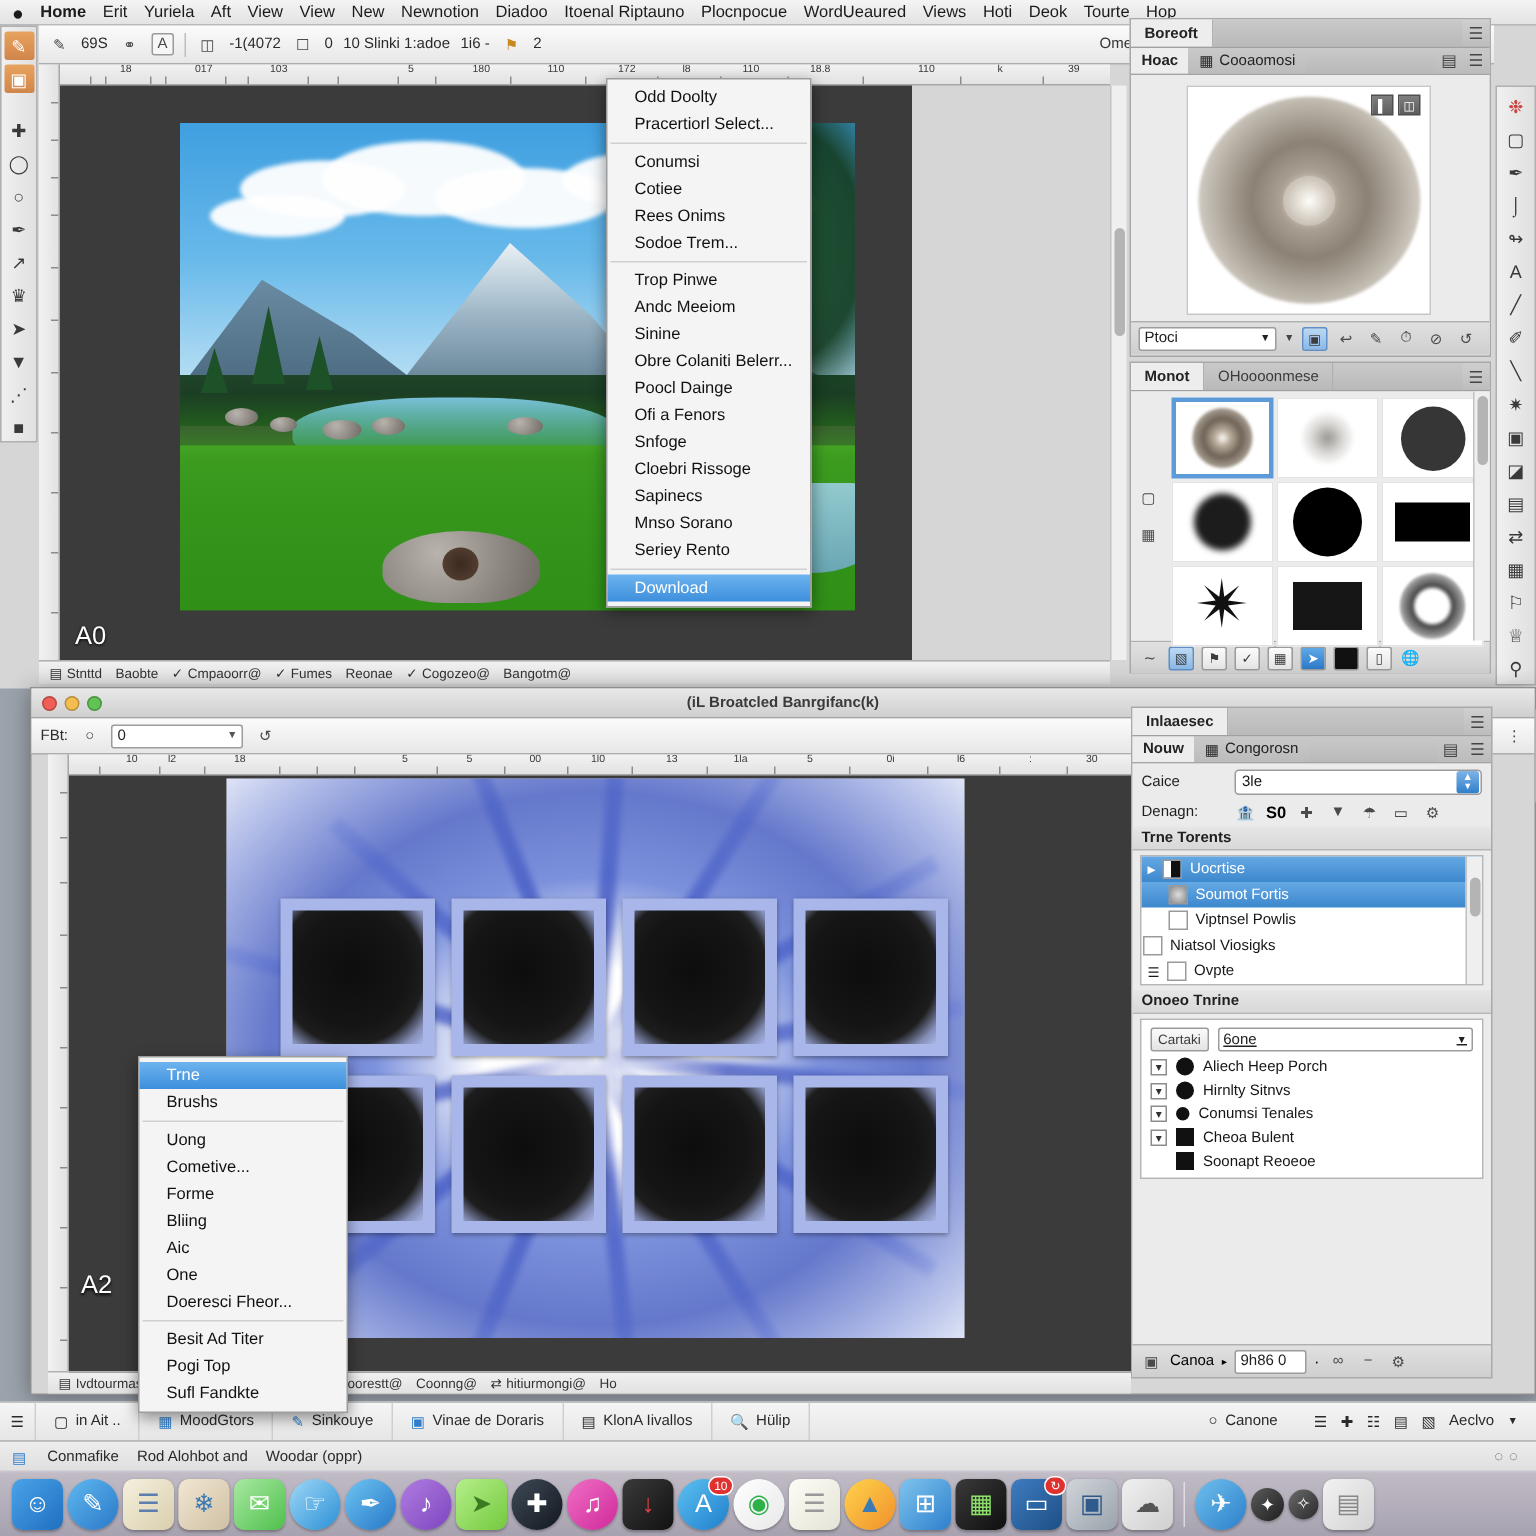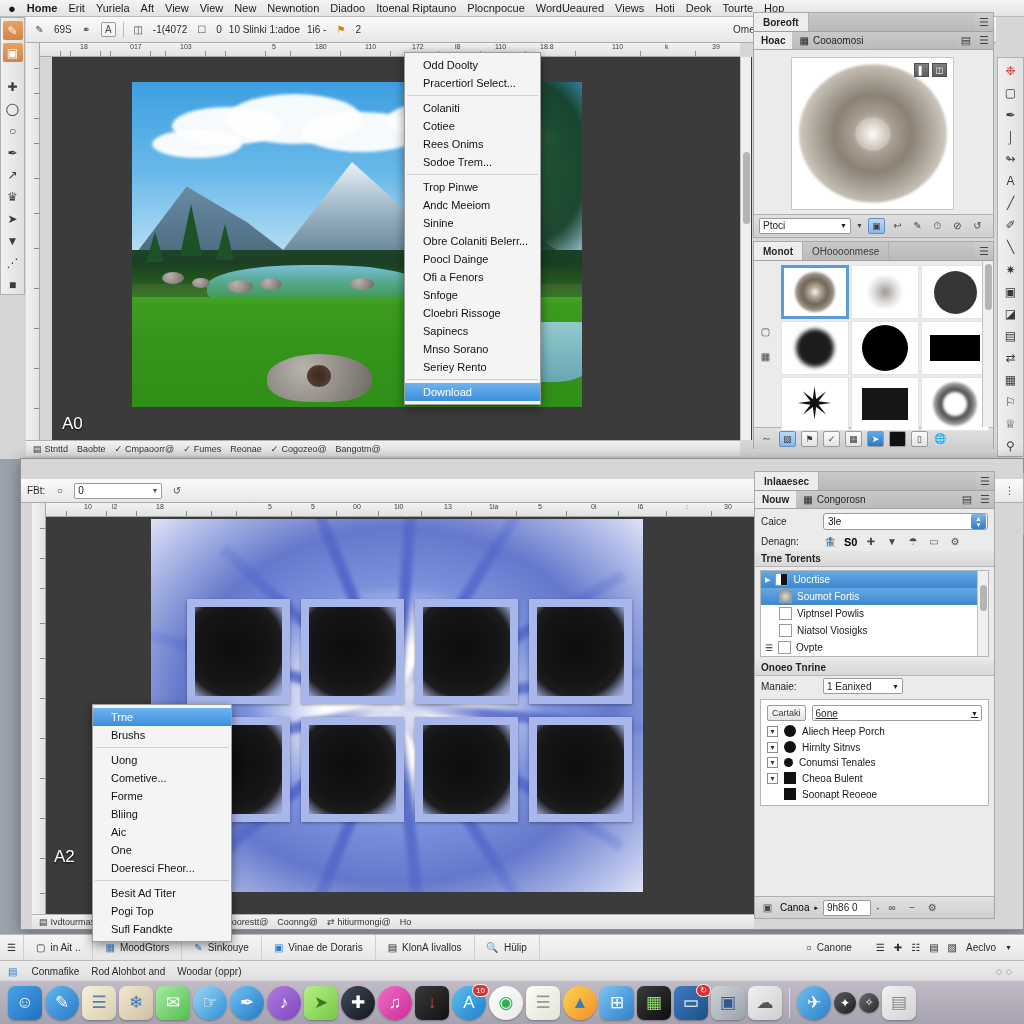--- a/index.html
+++ b/index.html
@@ -435,21 +435,21 @@
         <span class="tick" style="top:100px"></span>
       <span class="tick" style="top:135px"></span>
         <span class="tick" style="top:170px"></span>
       <span class="tick" style="top:205px"></span>
         <span class="tick" style="top:245px"></span>
       <span class="tick" style="top:285px"></span>
         <span class="tick" style="top:325px"></span>
       <span class="tick" style="top:365px"></span>
     </div>
 
-    <div class="canvas-area" style="left:52px; top:40px; width:700px; height:383px;">
+    <div class="canvas-area" style="left:40px; top:40px; width:568px; height:383px;">
       <div class="landscape" style="left:80px; top:25px; width:450px; height:325px; position:absolute;">
         <div class="ls-sky"></div>
         <div class="cloud" style="left:40px;top:25px;width:110px;height:38px;"></div>
         <div class="cloud" style="left:95px;top:12px;width:135px;height:50px;"></div>
         <div class="cloud" style="left:170px;top:30px;width:120px;height:40px;"></div>
         <div class="cloud" style="left:20px;top:48px;width:90px;height:28px;"></div>
         <div class="cloud" style="left:255px;top:20px;width:100px;height:36px;"></div>
         <div class="cloud" style="left:330px;top:40px;width:95px;height:30px;"></div>
         <div class="ls-mtn" style="left:-10px; top:95px; width:190px; height:95px; clip-path:polygon(0 100%,34% 10%,66% 48%,100% 100%);"></div>
         <div class="ls-mtn snow" style="left:130px; top:80px; width:200px; height:115px; clip-path:polygon(0 100%,45% 0,72% 42%,100% 100%);"></div>
@@ -624,21 +624,21 @@
       <div class="tool">▦</div>
       <div class="tool">⚐</div>
       <div class="tool">♕</div>
       <div class="tool">⚲</div>
     </div>
 
     <div class="ctxmenu" style="left:404px; top:35px; width:137px;">
       <div class="mi">Odd Doolty</div>
       <div class="mi">Pracertiorl Select...</div>
       <div class="sep"></div>
-      <div class="mi">Colaniti</div>
+      <div class="mi">Conumsi</div>
       <div class="mi">Cotiee</div>
       <div class="mi">Rees Onims</div>
       <div class="mi">Sodoe Trem...</div>
       <div class="sep"></div>
       <div class="mi">Trop Pinwe</div>
       <div class="mi">Andc Meeiom</div>
       <div class="mi">Sinine</div>
       <div class="mi">Obre Colaniti Belerr...</div>
       <div class="mi">Poocl Dainge</div>
       <div class="mi">Ofi a Fenors</div>
@@ -646,20 +646,28 @@
       <div class="mi">Cloebri Rissoge</div>
       <div class="mi">Sapinecs</div>
       <div class="mi">Mnso Sorano</div>
       <div class="mi">Seriey Rento</div>
       <div class="sep"></div>
       <div class="mi sel">Download</div>
     </div>
   </div>
 
   <div class="win2">
+    <div class="titlebar">
+      <div class="tl-dots">
+        <span class="tl-dot" style="background:#ef5f56;"></span>
+        <span class="tl-dot" style="background:#f5bd4f;"></span>
+        <span class="tl-dot" style="background:#60c354;"></span>
+      </div>
+      <div class="tl-title">(iL Broatcled Banrgifanc(k)</div>
+    </div>
 
     <div class="app-toolbar" style="left:0; top:20px; right:0; height:24px;">
       <span>FBt:</span>
       <span class="tb-ico">○</span>
       <span class="tb-select" style="min-width:88px;">
         <span>0</span>
         <span class="caret">▼</span>
       </span>
       <span class="tb-ico">↺</span>
       <span class="tb-spacer"></span>
@@ -856,42 +864,35 @@
             <span>Uocrtise</span>
           </div>
           <div class="layer sel" style="padding-left:18px;">
             <span class="thumb-sq" style="background:radial-gradient(circle,#ddd,#888);"></span>
             <span>Soumot Fortis</span>
           </div>
           <div class="layer" style="padding-left:18px;">
             <span class="thumb-sq"></span>
             <span>Viptnsel Powlis</span>
           </div>
-          <div class="layer" style="padding-left:18px;">
+          <div class="layer" style="padding-left:1px;">
             <span class="thumb-sq"></span>
             <span>Niatsol Viosigks</span>
           </div>
           <div class="layer">
             <span style="font-size:9px;">☰</span>
             <span class="thumb-sq"></span>
             <span>Ovpte</span>
           </div>
           <div class="scrollbar-v" style="right:0; top:0; bottom:0; height:100%;">
             <div class="thumb" style="top:14px;height:26px;"></div>
           </div>
         </div>
 
         <div class="sec-head">Onoeo Tnrine</div>
-        <div class="row">
-          <span class="lbl">Manaie:</span>
-          <span class="fld" style="width:80px;">
-            <span>1  Eanixed</span>
-            <span style="font-size:7px;">▼</span>
-          </span>
-        </div>
 
         <div class="swlist">
           <div class="row">
             <span class="mini-btn" style="width:auto;padding:0 4px;font-size:9px;">
               <span>Cartaki</span>
             </span>
             <span class="fld" style="flex:1;text-decoration:underline;">
               <span>6one</span>
               <span style="font-size:7px;">▼</span>
             </span>

